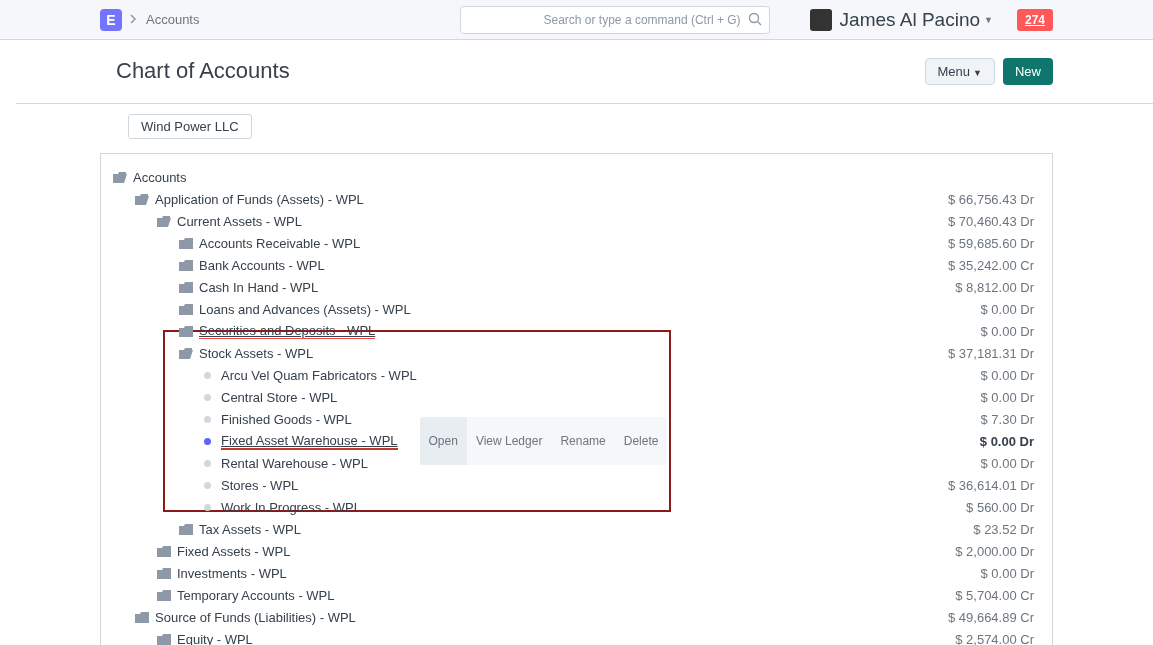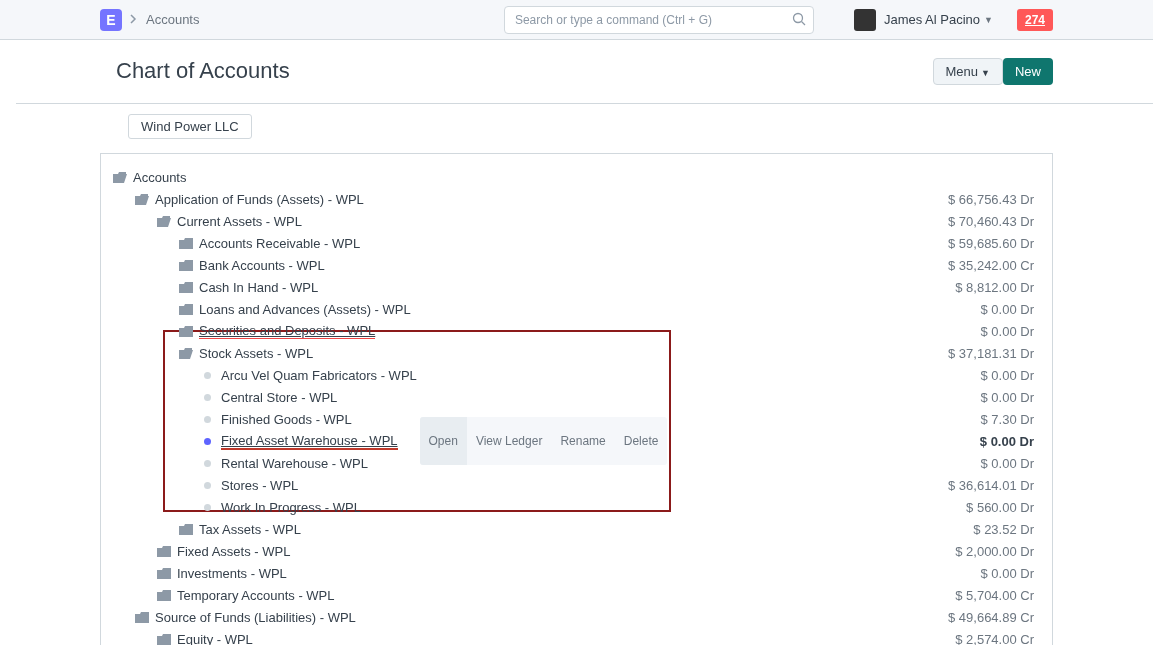--- a/index.html
+++ b/index.html
@@ -3,31 +3,31 @@
 <meta charset="utf-8">
 <style>
 * { margin: 0; padding: 0; box-sizing: border-box; }
 body { font-family: -apple-system, BlinkMacSystemFont, "Segoe UI", Helvetica, Arial, sans-serif; font-size: 13px; color: #36414c; background: #fff; }
 .topbar { height: 40px; background: #f5f7fa; border-bottom: 1px solid #d1d8dd; display: flex; align-items: center; padding: 0 12px; }
 .logo { width: 22px; height: 22px; background: #7574ff; color: #fff; display: flex; align-items: center; justify-content: center; border-radius: 4px; font-weight: bold; font-size: 14px; margin-left: 88px;}
 .bc-sep { margin: 0 8px; color: #8d99a6; }
 .breadcrumb { color: #6c7680; font-weight: 500; font-size: 13px; }
 .searchwrap { margin-left: auto; display: flex; align-items: center; }
 .searchbox { position: relative; }
-.searchbox input { width: 310px; height: 28px; border: 1px solid #d1d8dd; border-radius: 4px; padding: 0 28px 0 10px; background: #fff; font-size: 12px; color: #36414c; }
+.searchbox input { width: 310px; height: 28px; border: 1px solid #d1d8dd; border-radius: 4px; padding: 0 28px 0 10px; background: #fff; font-size: 12px; color: #36414c; text-align: right; }
 .searchbox input::placeholder { color: #8d99a6; }
 .search-icon { position: absolute; right: 8px; top: 6px; color: #8d99a6; }
 .userblock { display: flex; align-items: center; margin-left: 40px; }
 .avatar { width: 22px; height: 22px; background: #333; border-radius: 3px; margin-right: 8px; }
-.username { font-weight: 500; font-size: 13px; color: #36414c; }
+.username { font-weight: 500; font-size: 19px; color: #36414c; }
 .user-caret { margin-left: 4px; font-size: 9px; color: #6c7680; }
 .badge { background: #ff5858; color: #fff; font-weight: bold; font-size: 12px; padding: 4px 8px; border-radius: 3px; margin-left: 24px; text-decoration: underline; }
 .page-header { display: flex; align-items: flex-start; padding: 18px 0 18px 100px; border-bottom: 1px solid #d1d8dd; margin-left: 16px; }
 .page-title { font-size: 22px; font-weight: 500; color: #36414c; }
-.page-actions { margin-left: auto; margin-right: 100px; display: flex; }
+.page-actions { margin-left: auto; margin-right: 100px; display: flex; gap: 8px; }
 .btn { padding: 5px 12px; border-radius: 4px; font-size: 13px; border: none; cursor: pointer; }
 .btn-default { background: #f0f4f7; border: 1px solid #d1d8dd; color: #36414c; }
 .btn-primary { background: #0f766e; color: #fff; }
 .btn-caret { font-size: 9px; margin-left: 3px;}
 .content { padding: 0 100px; }
 .company-box { display: inline-block; border: 1px solid #d1d8dd; border-radius: 3px; padding: 4px 12px; margin: 10px 0 14px 28px; font-size: 13px; color: #36414c;}
 .tree-container { border: 1px solid #d1d8dd; border-top: 1px solid #d1d8dd; padding: 12px 14px 60px 6px; }
 .tree-row { display: flex; align-items: center; height: 22px; position: relative; }
 .tree-label { cursor: pointer; }
 .tree-label.underline { border-bottom: 1px solid #ef4444; text-decoration: underline; }

